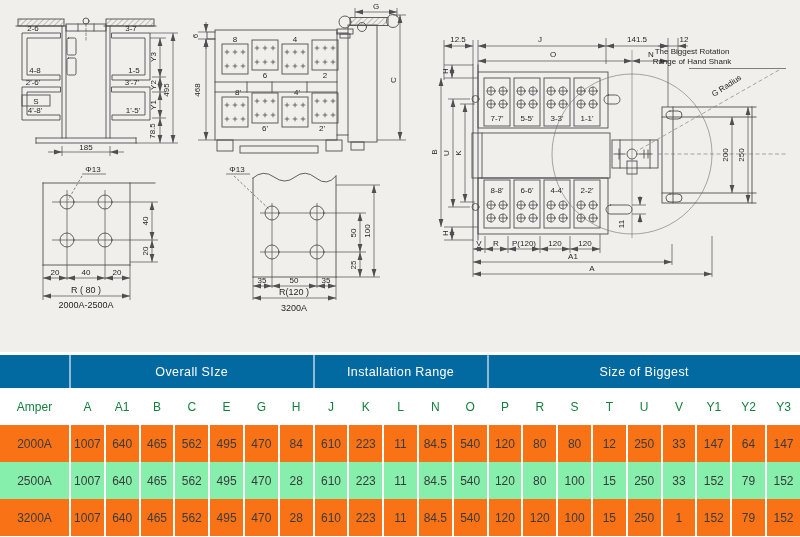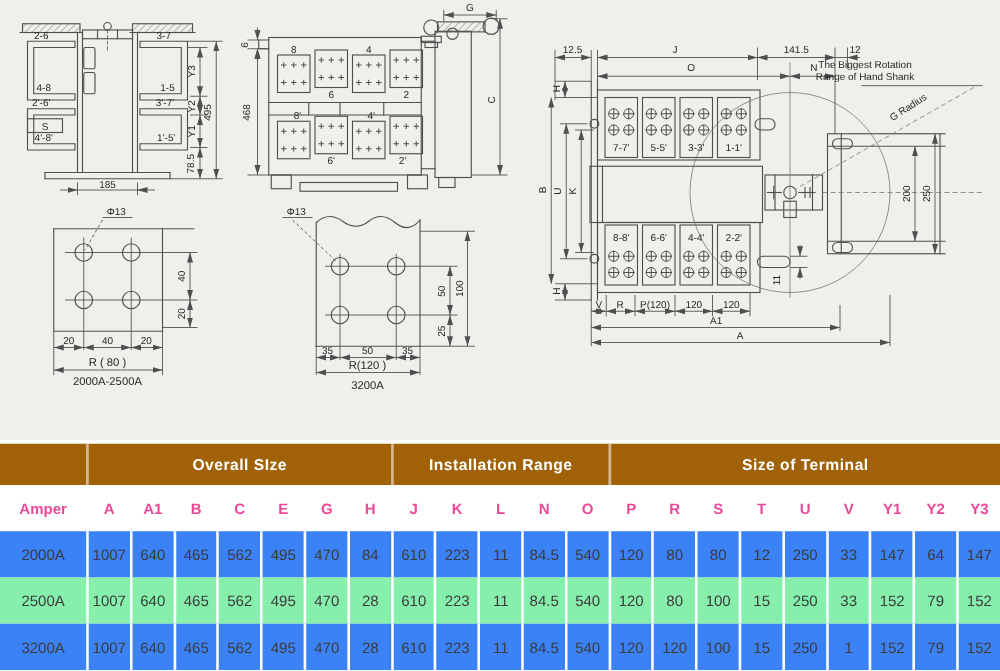--- a/index.html
+++ b/index.html
@@ -13,25 +13,25 @@
   .dm{stroke:#4f4f4f;stroke-width:0.7;fill:none;}
   .dim{marker-start:url(#ar);marker-end:url(#ar);}
   .de{marker-end:url(#ar);}
   .dash{stroke-dasharray:4 2.5;}
   .dash2{stroke-dasharray:2.5 2;}
   
   .spec{width:800px;border-collapse:separate;border-spacing:0;table-layout:fixed;margin-top:3px;}
   .spec col.amp{width:69px;}
   .spec th,.spec td{padding:0;text-align:center;vertical-align:middle;border-left:2px solid #fff;overflow:hidden;}
   .spec th:first-child,.spec td:first-child{border-left:none;}
-  .ghead th{background:#a16207;color:#fff;height:33px;font-size:12.5px;font-weight:700;letter-spacing:.4px;border-left:2px solid rgba(255,255,255,.55);}
+  .ghead th{background:#0369a1;color:#fff;height:33px;font-size:12.5px;font-weight:400;letter-spacing:.4px;border-left:2px solid rgba(255,255,255,.55);}
   .ghead th:first-child{border-left:none;}
-  .chead th{height:37px;font-size:12px;font-weight:700;color:#ec4899;background:#fff;margin-left:46px;}
+  .chead th{height:37px;font-size:12px;font-weight:400;color:#15803d;background:#fff;margin-left:46px;}
   .spec tbody tr{height:37px;font-size:12px;color:#3b3b3b;background:#86efac;}
-  .spec tbody tr.odd{background:#3b82f6;border-radius:17px;}
+  .spec tbody tr.odd{background:#f97316;border-radius:17px;}
 </style>
 </head>
 <body>
 
 <div class="stage">
 
 <svg class="draw-panel" width="800" height="352" viewBox="0 0 800 352">
   <defs>
     <marker id="ar" viewBox="0 0 8 6" refX="8" refY="3" markerWidth="8" markerHeight="6" orient="auto-start-reverse" markerUnits="userSpaceOnUse">
       <path d="M0,0.6 L8,3 L0,5.4 Z" fill="#4f4f4f"></path>
@@ -494,21 +494,21 @@
         <col>
         <col>
         <col>
         <col>
   </colgroup>
   <thead>
     <tr class="ghead">
       <th></th>
       <th colspan="7">Overall SIze</th>
       <th colspan="5">Installation  Range</th>
-      <th colspan="9">Size of Terminal</th>
+      <th colspan="9">Size of Biggest</th>
     </tr>
     <tr class="chead">
       <th>Amper</th>
       <th>A</th>
       <th>A1</th>
       <th>B</th>
       <th>C</th>
       <th>E</th>
       <th>G</th>
       <th>H</th>

